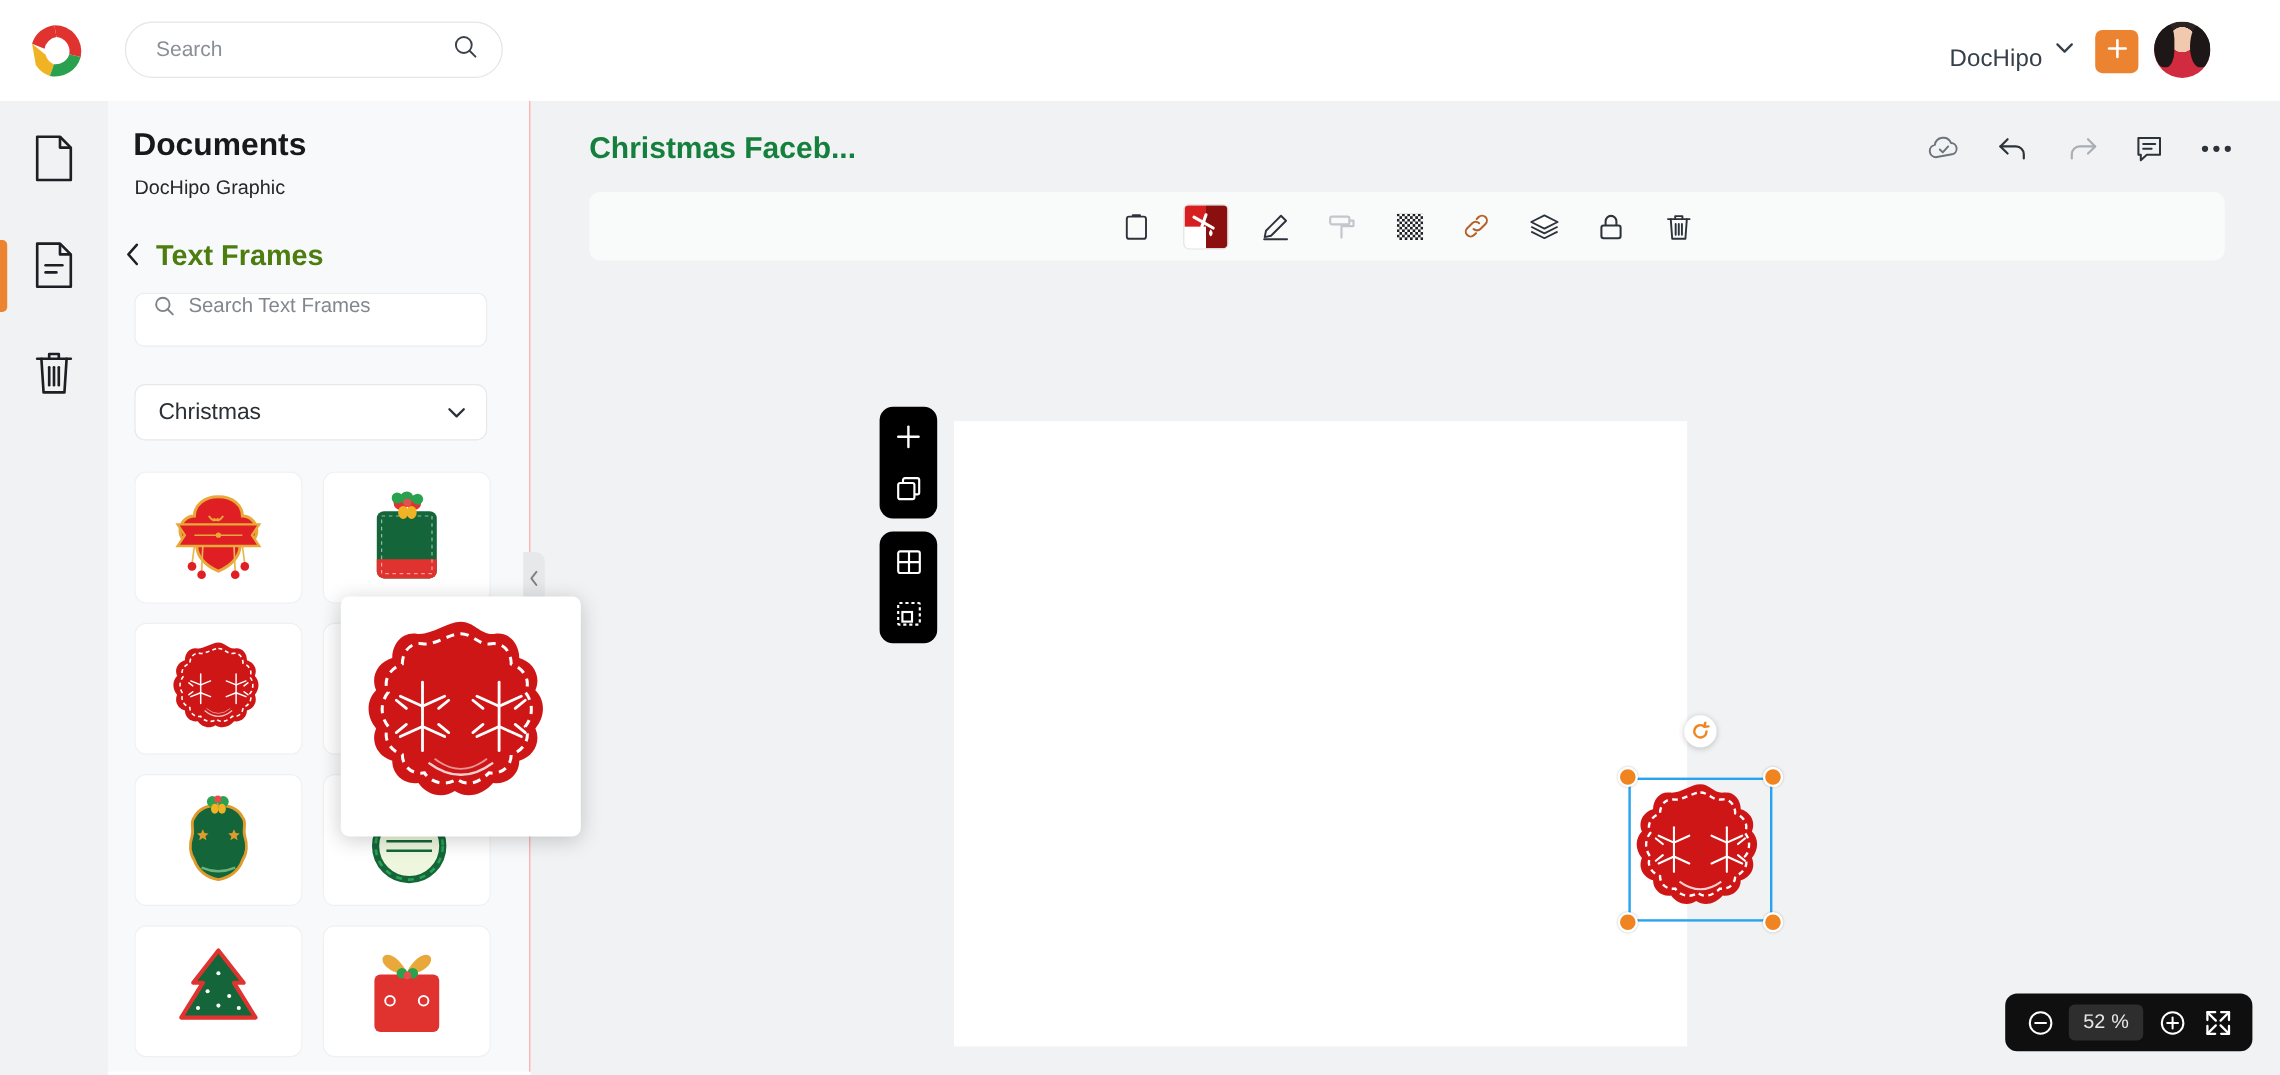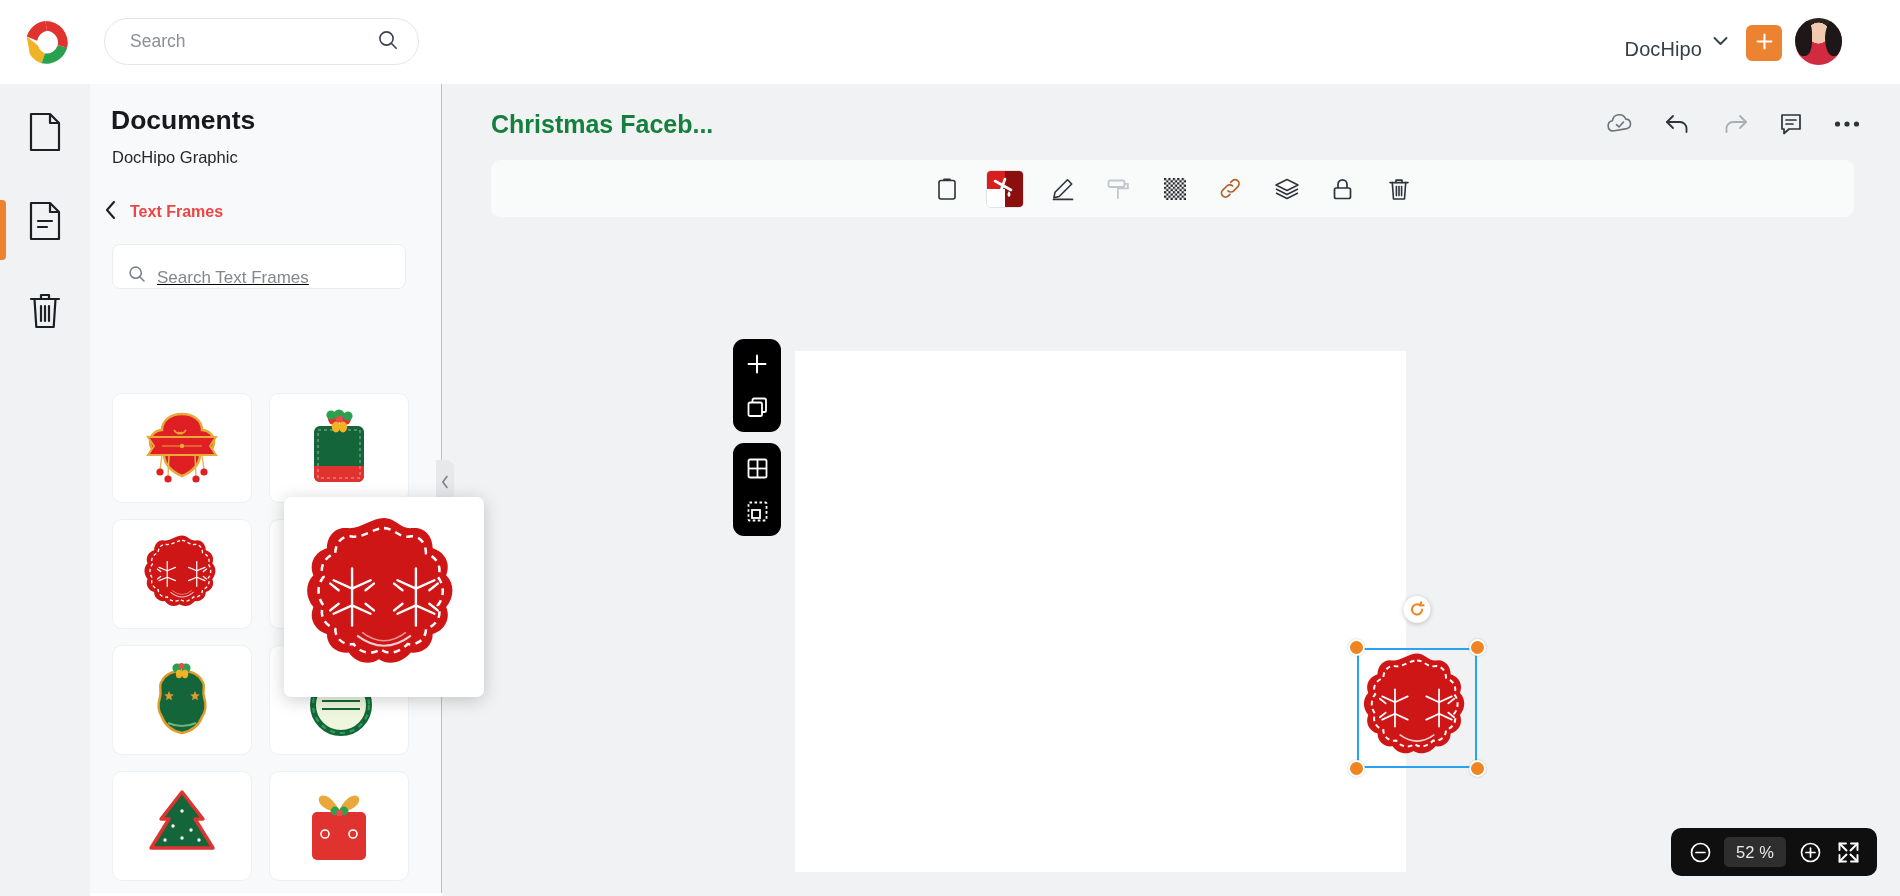--- a/index.html
+++ b/index.html
@@ -71,25 +71,25 @@
   .panel {
     position: absolute; left: 90px; top: 81px; width: 352px; height: 812px;
     background: #f8f9fa; border-right: 1px solid #fca5a5; z-index: 25;
   }
   .panel-title { position: absolute; left: 21px; top: 24px; font-size: 26.5px; font-weight: bold; color: #17191c; }
   .panel-sub { position: absolute; left: 22px; top: 67px; font-size: 16.5px; color: #24272b; }
   .panel-back {
     position: absolute; left: 14px; top: 119px; display: flex; align-items: center;
     gap: 13px; cursor: pointer;
   }
-  .panel-back-label { font-size: 16px; font-weight: bold; color: #ef4444; text-align: center; }
+  .panel-back-label { font-size: 24px; font-weight: bold; color: #4d7c0f; text-align: center; }
   .frame-search {
     position: absolute; left: 22px; top: 163px; width: 294px; height: 45px;
     background: #fff; border: 1px solid #ebedef; border-radius: 8px;
-    display: flex; align-items: flex-end; padding: 0 14px; gap: 10px; text-decoration: underline;
+    display: flex; align-items: flex-start; padding: 0 14px; gap: 10px;
   }
   .frame-search input {
     flex: 1; border: none; outline: none; font-size: 17px; color: #4b5563;
     font-family: "Liberation Sans", sans-serif; background: transparent;
   }
   .frame-search input::placeholder { color: #82878f; }
   .category-select {
     position: absolute; left: 22px; top: 239px; width: 294px; height: 47px;
     background: #fff; border: 1px solid #e6e8ea; border-radius: 9px;
     display: flex; align-items: center; justify-content: space-between;
@@ -298,20 +298,28 @@
     <div class="frame-search">
       <span>
         <svg width="20" height="20" viewBox="0 0 20 20" fill="none" stroke="#7e838b" stroke-width="1.6">
           <circle cx="8.7" cy="8.7" r="5.6"></circle>
             <line x1="12.7" y1="12.7" x2="17" y2="17" stroke-linecap="round"></line>
         </svg>
       </span>
       <input type="text" placeholder="Search Text Frames" style="">
     </div>
 
+    <div class="category-select">
+      <span>Christmas</span>
+      <span>
+        <svg width="15" height="10" viewBox="0 0 15 10" fill="none" stroke="#2b3036" stroke-width="1.9" stroke-linecap="round" stroke-linejoin="round">
+          <polyline points="1.5,2 7.5,8 13.5,2"></polyline>
+        </svg>
+      </span>
+    </div>
 
     <div class="thumb-grid">
 
       <div class="thumb">
         <svg width="88" height="80" viewBox="0 0 88 80">
           <path d="M44 6 C56 6 64 13 64 22 C70 22 76 27 76 34 C76 42 69 47 62 47 C62 56 54 64 44 68 C34 64 26 56 26 47 C19 47 12 42 12 34 C12 27 18 22 24 22 C24 13 32 6 44 6 Z" fill="#e01f24" stroke="#e8a93a" stroke-width="2.5"></path>
           <path d="M36 22 q4 6 8 2" fill="none" stroke="#e8a93a" stroke-width="1.6"></path>
           <path d="M48 22 q-4 6 -8 2" fill="none" stroke="#e8a93a" stroke-width="1.6"></path>
           <path d="M10 29 L78 29 L72 38 L78 47 L10 47 L16 38 Z" fill="#e01f24" stroke="#e8a93a" stroke-width="2"></path>
           <line x1="24" y1="38" x2="64" y2="38" stroke="#e8a93a" stroke-width="1.2"></line>

